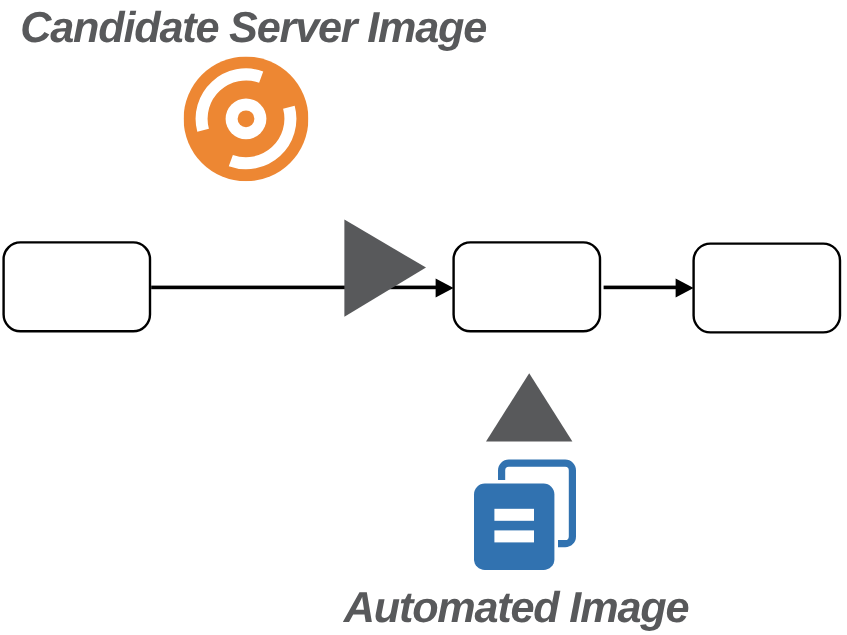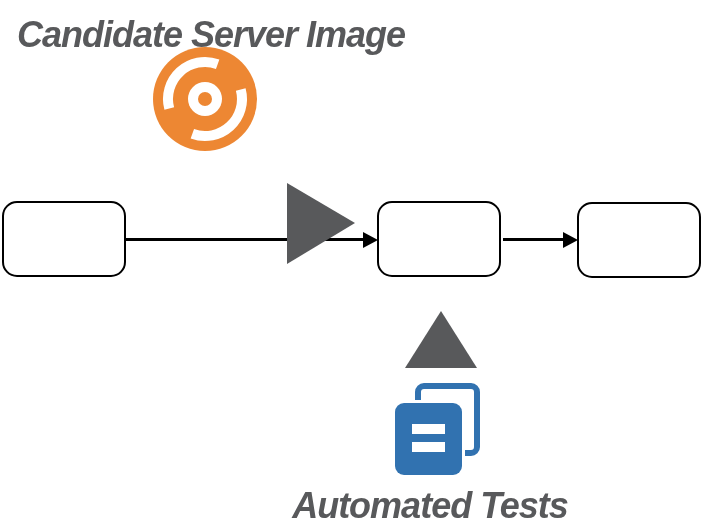--- a/index.html
+++ b/index.html
@@ -15,21 +15,21 @@
   .dlabel {
     position: absolute;
     font-style: italic;
     font-weight: bold;
     font-size: 36px;
     letter-spacing: -1px;
     color: var(--text, #58595B);
     text-align: center;
     white-space: nowrap;
   }
-  .title-label  { left: 0px;   top: 14px;   width: 422px; }
+  .title-label  { left: 0px;   top: 2px;   width: 422px; }
   .bottom-label { left: 230px; top: 485px; width: 400px; }
 
   .node {
     position: absolute;
     width: 124px;
     height: 76px;
     background: #ffffff;
     border: 2.5px solid var(--line, #000000);
     border-radius: 15px;
   }
@@ -131,15 +131,15 @@
   <div class="up-tri"></div>
 
   <div class="docs-icon">
     <div class="doc-back"></div>
     <div class="doc-front">
       <div class="doc-line doc-line1"></div>
       <div class="doc-line doc-line2"></div>
     </div>
   </div>
 
-  <div class="dlabel bottom-label">Automated Tests</div>
+  <div class="dlabel bottom-label">Automated Image</div>
 
 </div>
 
 </body></html>

